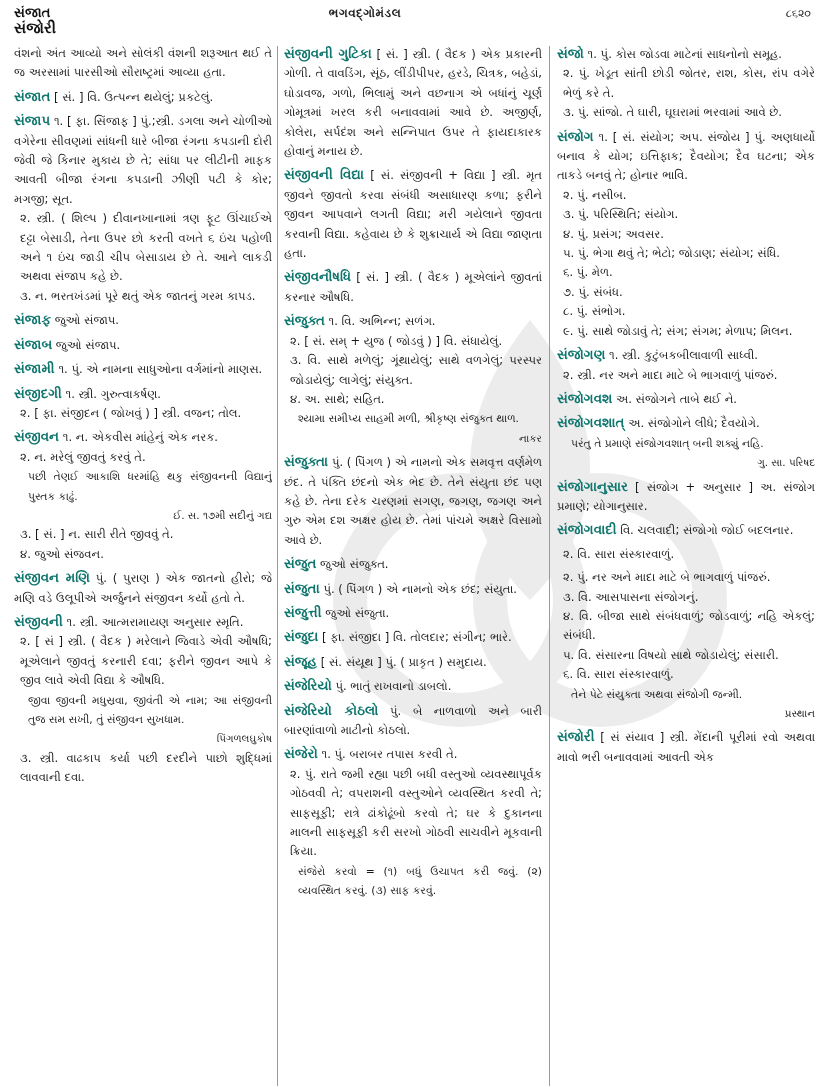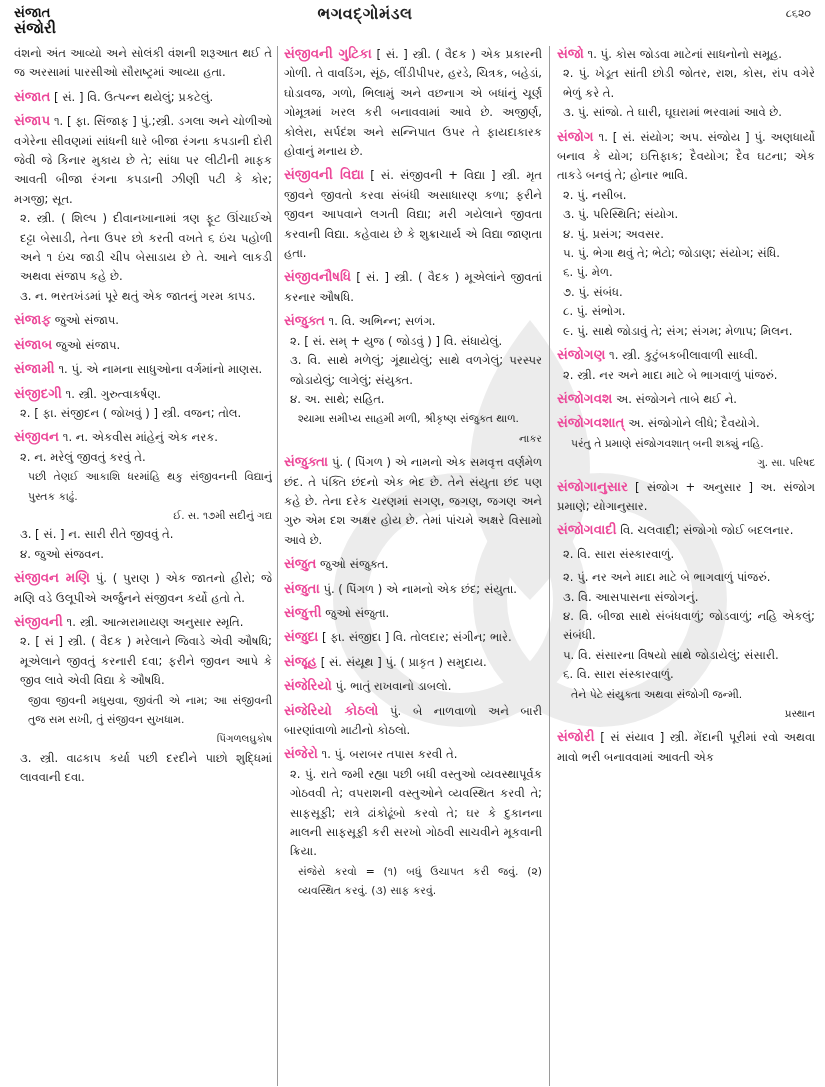--- a/index.html
+++ b/index.html
@@ -8,40 +8,40 @@
     position: relative;
     font-family: "DejaVu Sans", sans-serif;
     color: #1a1a1a;
     font-size: 11.6px;
     line-height: 19.4px;
   }
   .header { position: absolute; left: 0; top: 0; width: 825px; height: 44px; }
   .guide-word { position: absolute; left: 14px; font-weight: bold; font-size: 13.5px; line-height: 16px; color: #111; }
   .guide-word.first { top: 4px; }
   .guide-word.last { top: 20px; font-size: 15px; }
-  .running-title { position: absolute; left: 0; width: 730px; top: 4px; text-align: center; font-size: 16px; font-weight: bold; color: #222; letter-spacing: 0.5px; }
+  .running-title { position: absolute; left: 0; width: 730px; top: 4px; text-align: center; font-size: 12px; font-weight: bold; color: #222; letter-spacing: 0.5px; }
   .page-number { position: absolute; right: 14px; top: 4px; font-size: 11px; color: #222; }
 
   .watermark {
     position: absolute; left: 300px; top: 300px; width: 460px; height: 460px;
     pointer-events: none; opacity: 0.07;
   }
 
   .columns { position: absolute; top: 44px; left: 0; width: 825px; height: 1043px; }
   .col { position: absolute; top: 0; height: 1043px; overflow: hidden; }
   .col.c1 { left: 14px; width: 258px; }
   .col.c2 { left: 284px; width: 258px; }
   .col.c3 { left: 557px; width: 258px; }
   .divider { position: absolute; top: 2px; width: 1px; height: 1040px; background: #9a9a9a; }
   .divider.d1 { left: 277px; }
   .divider.d2 { left: 549px; }
 
   .entry { margin-bottom: 4px; text-align: justify; }
   .line { display: block; white-space: normal; }
-  .hw { font-weight: bold; font-size: 13.4px; color: #ec4899; }
+  .hw { font-weight: bold; font-size: 13.4px; color: #0f766e; }
   .sense { padding-left: 6px; }
   .quote { padding-left: 14px; font-size: 10.8px; }
   .source { text-align: right; font-size: 10.4px; }
 </style>
 </head>
 <body>
 
 <div class="header">
   <div class="guide-word first">સંજાત</div>
   <div class="guide-word last">સંજોરી</div>

